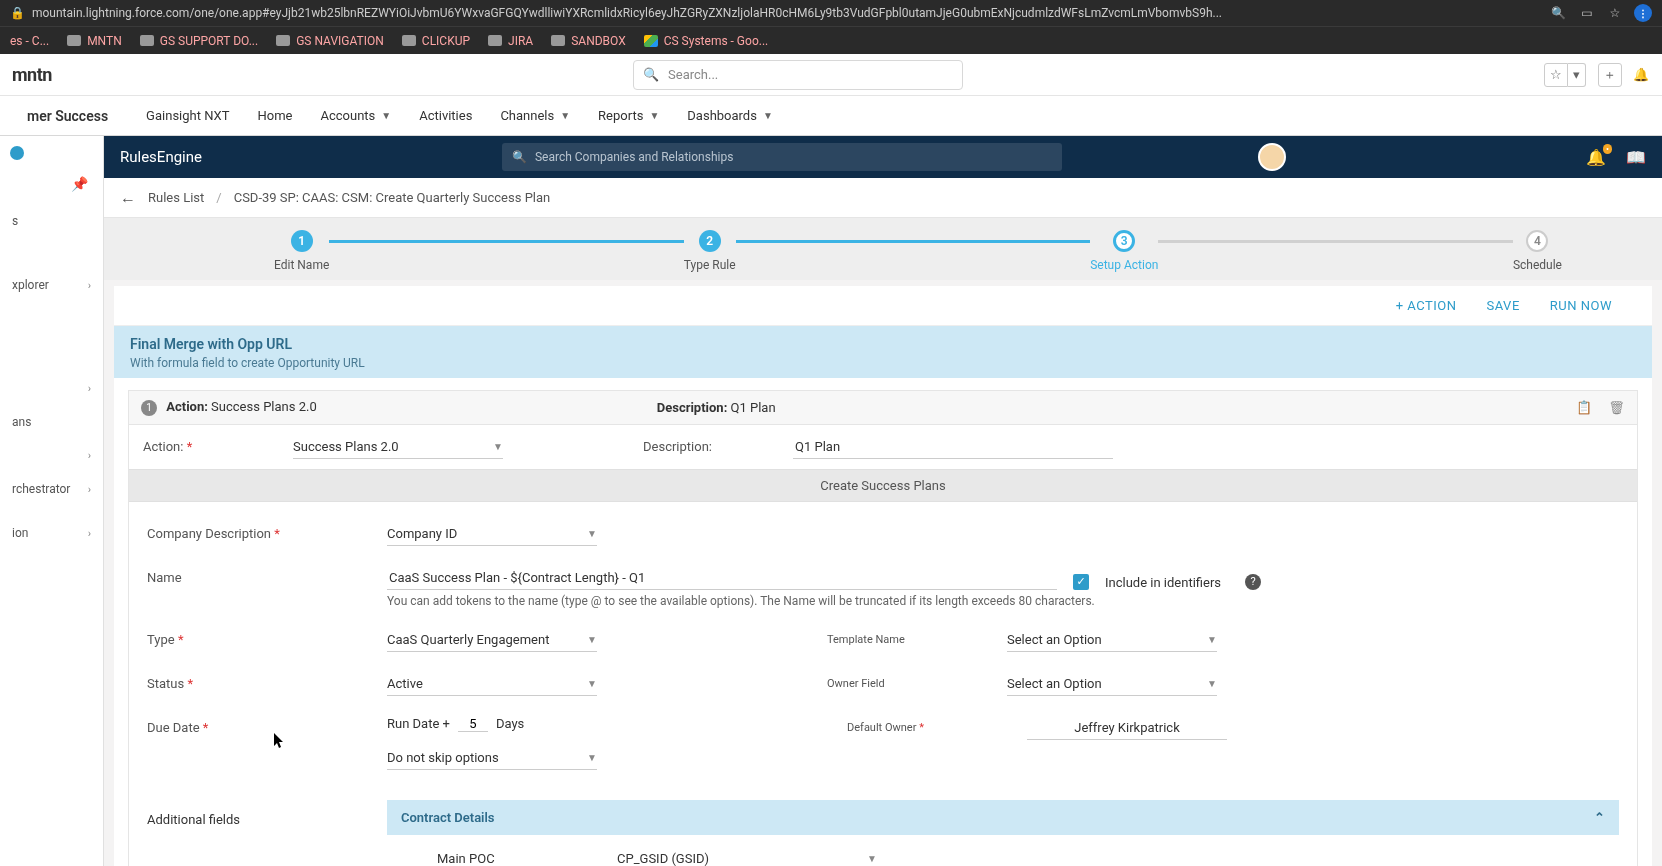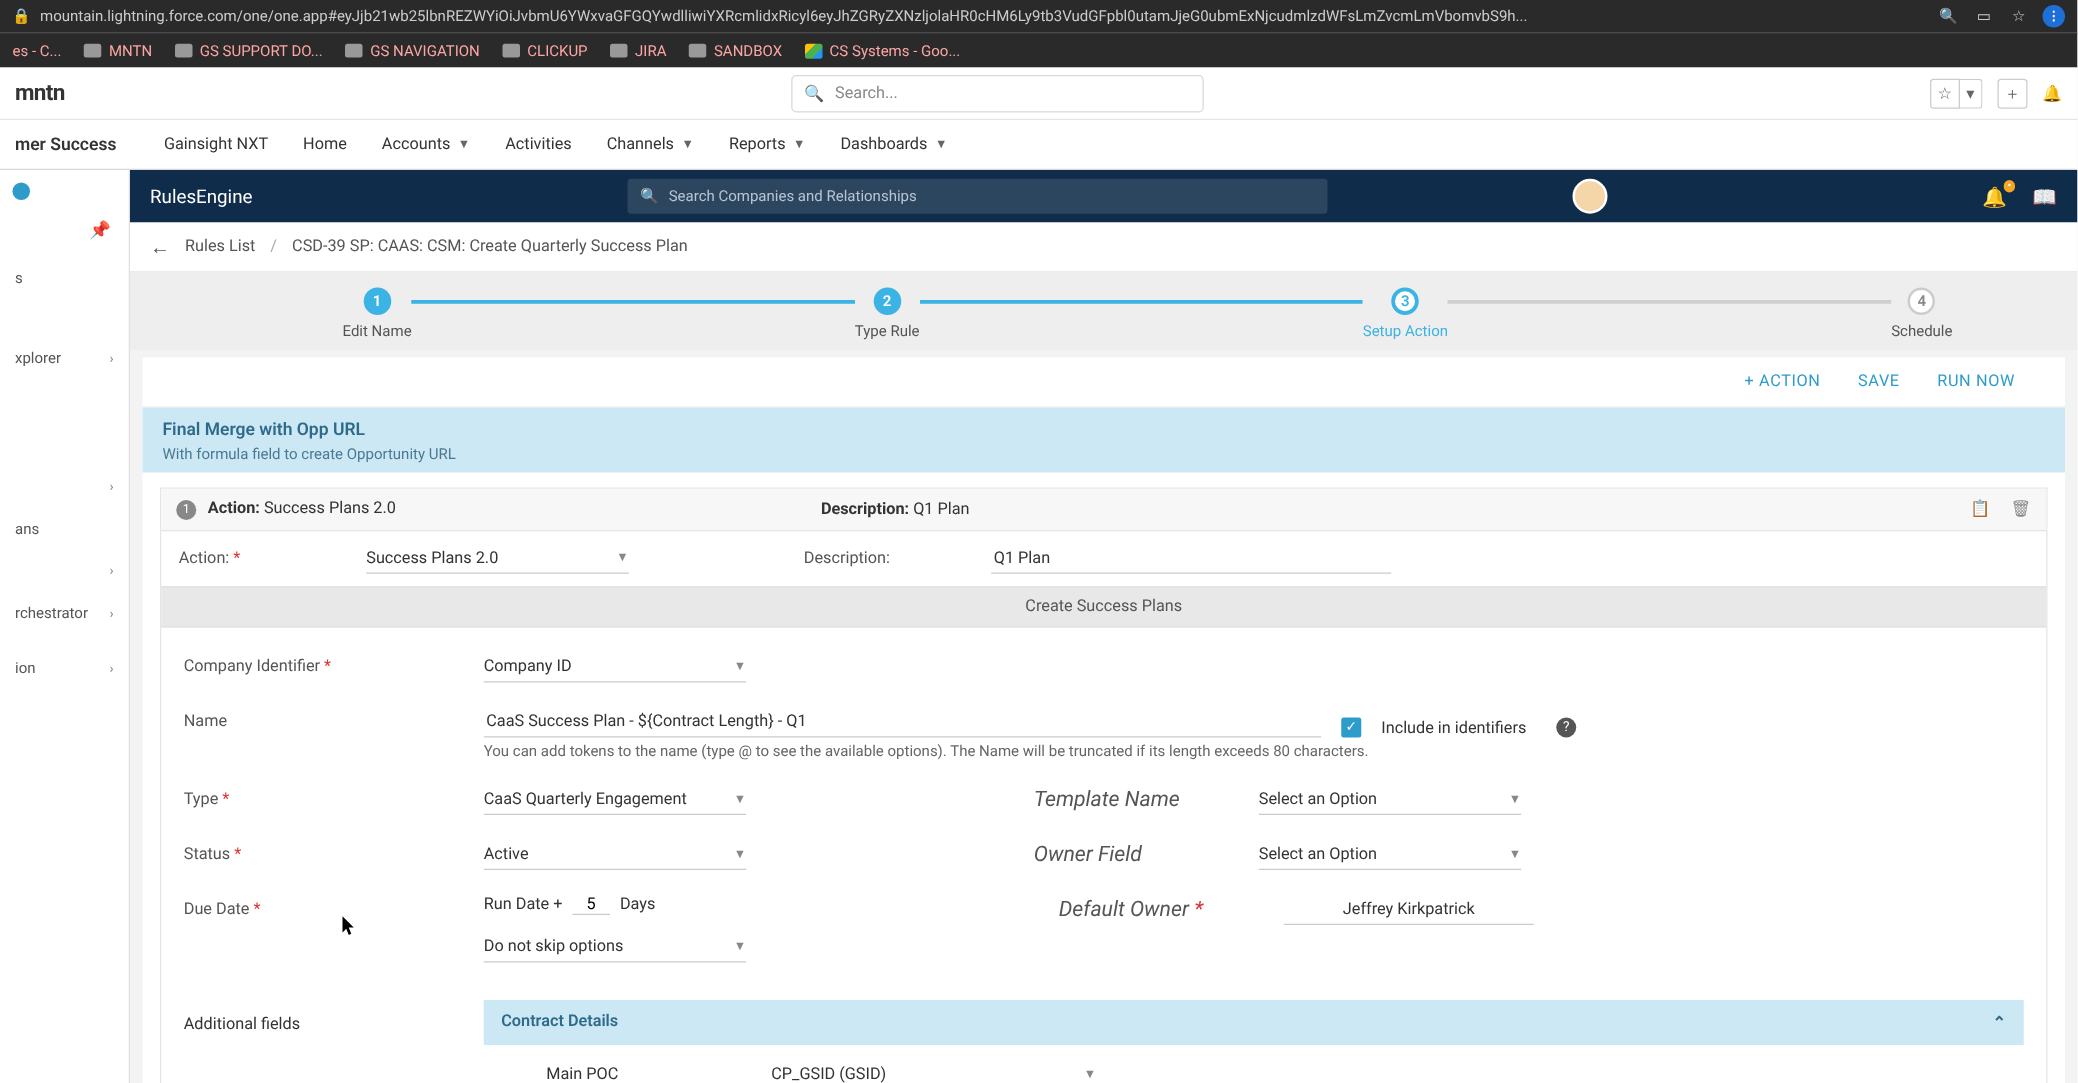--- a/index.html
+++ b/index.html
@@ -21,21 +21,21 @@
 .sf-top { background: #fff; height: 42px; display: flex; align-items: center; padding: 0 12px; gap: 20px; border-bottom: 1px solid #e5e5e5; }
 .sf-logo { font-weight: 700; color: #333; font-size: 18px; letter-spacing: -0.5px;}
 .sf-search { margin-left: auto; margin-right: auto; width: 330px; height: 30px; border: 1px solid #d8d8d8; border-radius: 4px; display: flex; align-items: center; padding: 0 10px; color: #888; gap: 8px;}
 .sf-right { display:flex; gap:12px; align-items:center;}
 .sf-right .box { width:24px; height:24px; border:1px solid #ccc; border-radius:3px; display:flex; align-items:center; justify-content:center; color:#666;}
 .sf-right .plus { background:#fff;}
 .sf-right .fav { display:flex;}
 .sf-right .fav .box:first-child{border-radius:3px 0 0 3px;}
 .sf-right .fav .box:last-child{border-left:none; border-radius:0 3px 3px 0; width:18px;}
 
-.sf-nav { background: #fff; height: 40px; display: flex; align-items: center; padding: 0 12px; gap: 28px; border-bottom: 1px solid #d8d8d8; font-size: 13px; color: #333;}
+.sf-nav { background: #fff; height: 40px; display: flex; align-items: center; padding: 0 27px; gap: 28px; border-bottom: 1px solid #d8d8d8; font-size: 13px; color: #333;}
 .sf-nav .app-label { font-weight: 600; font-size: 14px; margin-right: 10px;}
 .sf-nav .n-item { display: flex; align-items: center; gap: 6px; cursor: pointer; }
 .sf-nav .chev { font-size: 10px; color: #666; }
 
 
 .canvas { display: flex; }
 .gs-sidebar { width: 104px; background: #fff; border-right: 1px solid #e0e0e0; padding-top: 10px; }
 .gs-sidebar .pin { text-align: right; padding: 0 14px 12px; color: #2e9cca; font-size: 14px;}
 .gs-sidebar .s-item { display: flex; align-items: center; justify-content: space-between; padding: 10px 12px; color: #555; font-size: 12px; cursor: pointer;}
 .gs-sidebar .s-item.truncated { white-space: nowrap; overflow: hidden; }
@@ -96,21 +96,21 @@
 .text-input { width: 670px; border:none; border-bottom:1px solid #ccc; padding:4px 2px; font-size:13px; color:#333; outline:none;}
 .text-input.small { width:200px;text-align:center;}
 .num-input { width:30px; border:none; border-bottom:1px solid #ccc; text-align:center; font-size:13px;}
 
 .section-title-bar { background:#e8e8e8; text-align:center; padding:8px; font-size:13px; color:#555; border-top:1px solid #e0e0e0; border-bottom:1px solid #e0e0e0;}
 
 .form-area { padding: 10px 18px;}
 .form-row { display:flex; padding: 10px 0; align-items:flex-start;}
 .form-row .lab { width: 240px; font-size:13px; color:#555; padding-top:4px;}
 .form-row .col2 { margin-left: 60px; display:flex; align-items:center; gap:20px;}
-.form-row .right-lab { width:160px; font-size:17px; color:#555;font-style:italic;}
+.form-row .right-lab { width:160px; font-size:11px; color:#555;}
 .hint { font-size:12px; color:#666; margin-top:4px;}
 .chk { width:16px; height:16px; background:#2e9cca; border-radius:2px; display:inline-flex; align-items:center; justify-content:center; color:#fff; font-size:11px;}
 .q-icon { width:16px; height:16px; border-radius:50%; background:#555; color:#fff; font-size:11px; display:inline-flex; align-items:center; justify-content:center; margin-left:8px;}
 
 .add-fields { margin: 10px 18px 30px;}
 .af-header { background:#cde8f5; padding:10px 14px; display:flex; justify-content:space-between; align-items:center; color:#2e6b8a; font-weight:600; font-size:13px;}
 .af-body { padding: 12px 14px; display:flex; align-items:center; gap:40px;}
 .af-body .select { width: 260px;}
 .af-body .lab { width:140px;margin-left:36px;}
 
@@ -326,21 +326,21 @@
           <span style="width:60px"></span>
           <span class="lab">Description:</span>
           <input class="text-input" style="width: 320px;" value="Q1 Plan">
         </div>
 
         <div class="section-title-bar">Create Success Plans</div>
 
         <div class="form-area">
 
           <div class="form-row">
-            <span class="lab"><span>Company Identifier</span> <span class="req">*</span></span>
+            <span class="lab"><span>Company Description</span> <span class="req">*</span></span>
             <div class="select">
                 <span>Company ID</span>
                 <span class="caret">▼</span>
               </div>
           </div>
 
           <div class="form-row">
             <span class="lab">Name</span>
             <div style="flex:1">
               <div style="display:flex; align-items:flex-end; gap:16px;">

